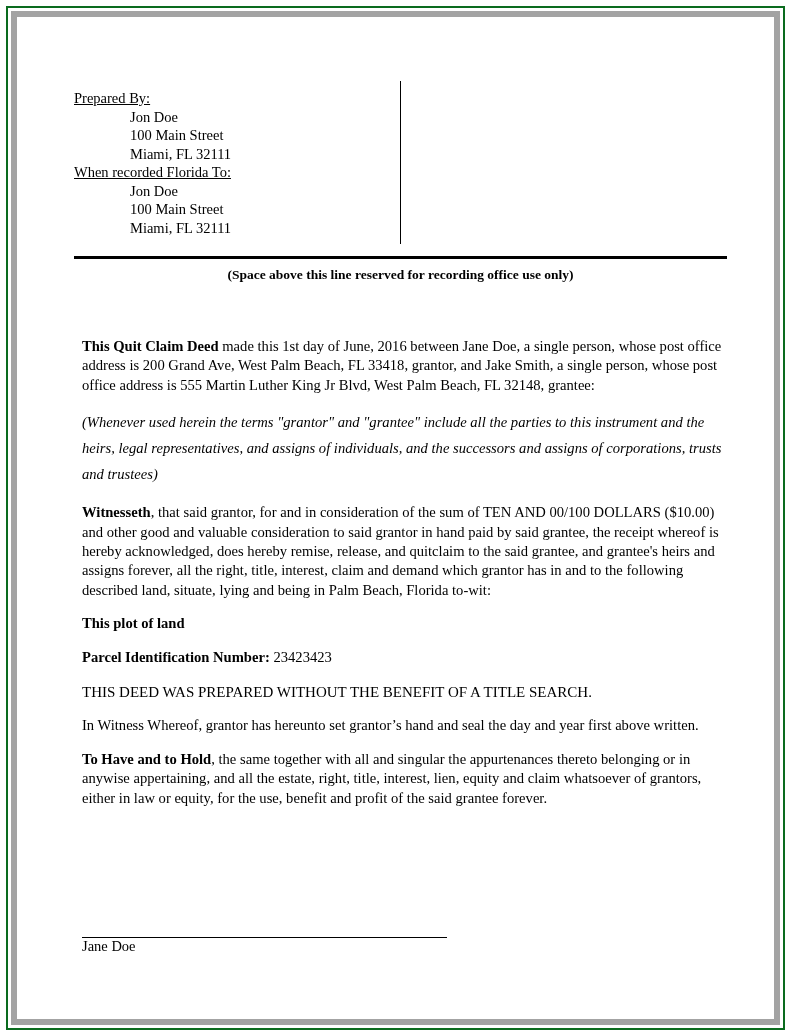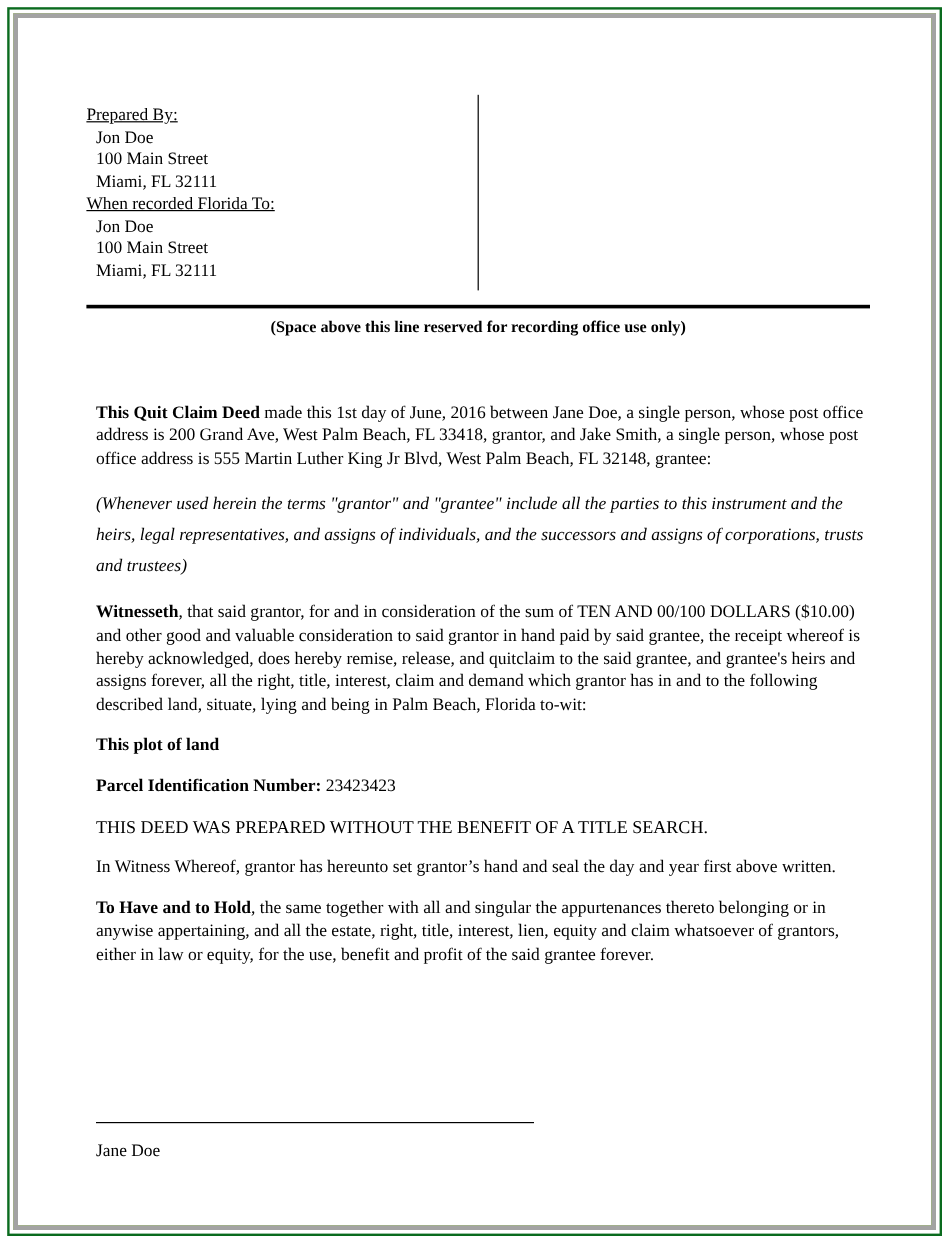--- a/index.html
+++ b/index.html
@@ -23,22 +23,22 @@
     border: 2px solid #0a6b1e;
     box-sizing: border-box;
     background: #ffffff;
   }
   .page-inner {
     position: absolute;
     left: 3px;
     top: 3px;
     right: 3px;
     bottom: 3px;
-    border: 4px solid #a3a3a3;
-    background: #84cc16;
+    border: 6px solid #a3a3a3;
+    background: #a16207;
     box-sizing: border-box;
     overflow: hidden;
   }
   .doc {
     position: absolute;
     left: 0;
     top: 0;
     width: 100%;
     height: 100%;
     background: #ffffff;
@@ -51,20 +51,21 @@
     font-size: 14.5px;
     line-height: 18.5px;
   }
   .hdr-label {
     text-decoration: underline;
     display: inline-block;
   }
   .hdr-line {
     padding-left: 8px;
     white-space: pre;
+    margin-left: 48px;
   }
   .vrule {
     position: absolute;
     left: 383px;
     top: 64px;
     width: 1px;
     height: 163px;
     background: #000000;
   }
   .hrule {
@@ -130,21 +131,21 @@
     left: 65px;
     top: 920px;
     width: 645px;
   }
   .sig-line {
     width: 365px;
     height: 0;
     border-bottom: 1px solid #000000;
   }
   .sig-name {
-    margin-top: 15px;
+    margin-top: 0;
     font-size: 14.5px;
   }
 </style>
 </head>
 <body>
 
 <div class="page-frame">
   <div class="page-inner">
     <div class="doc">
 

